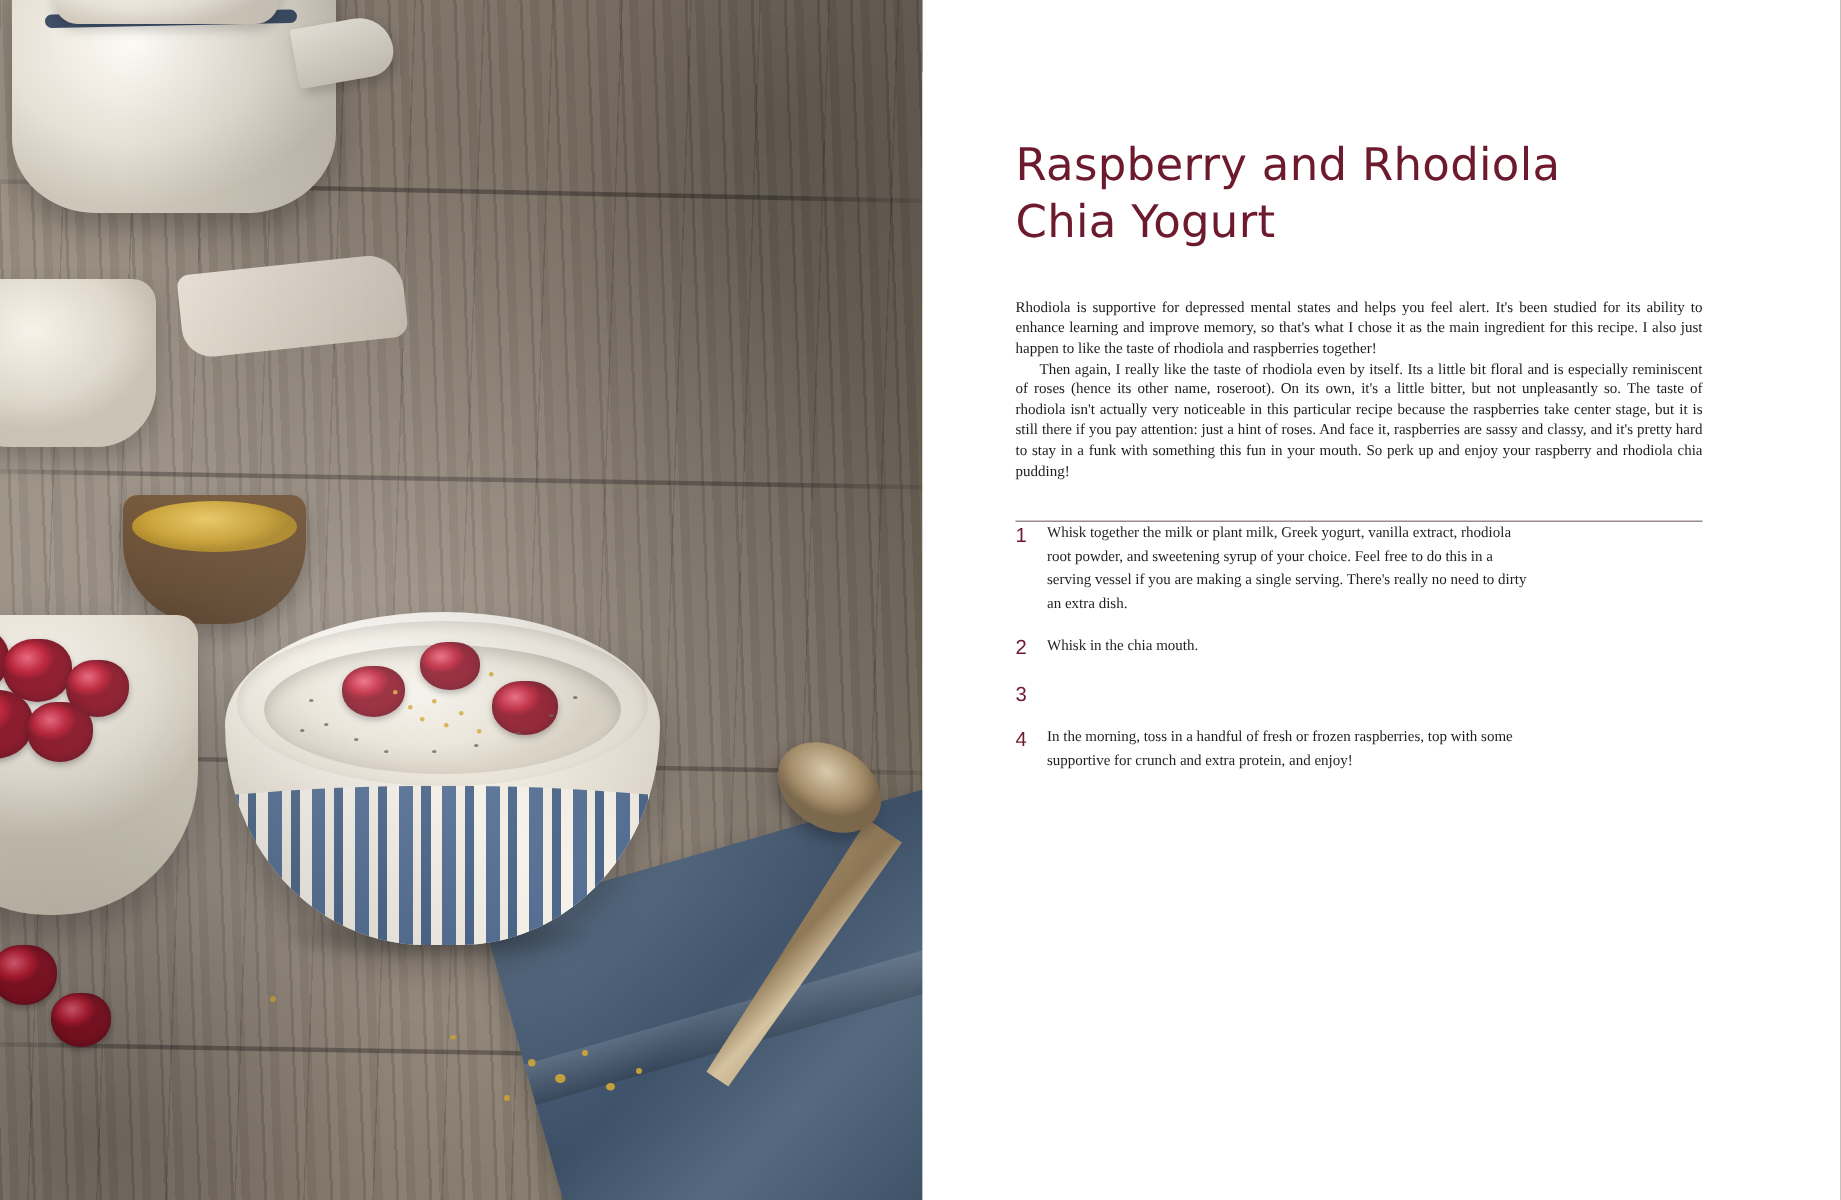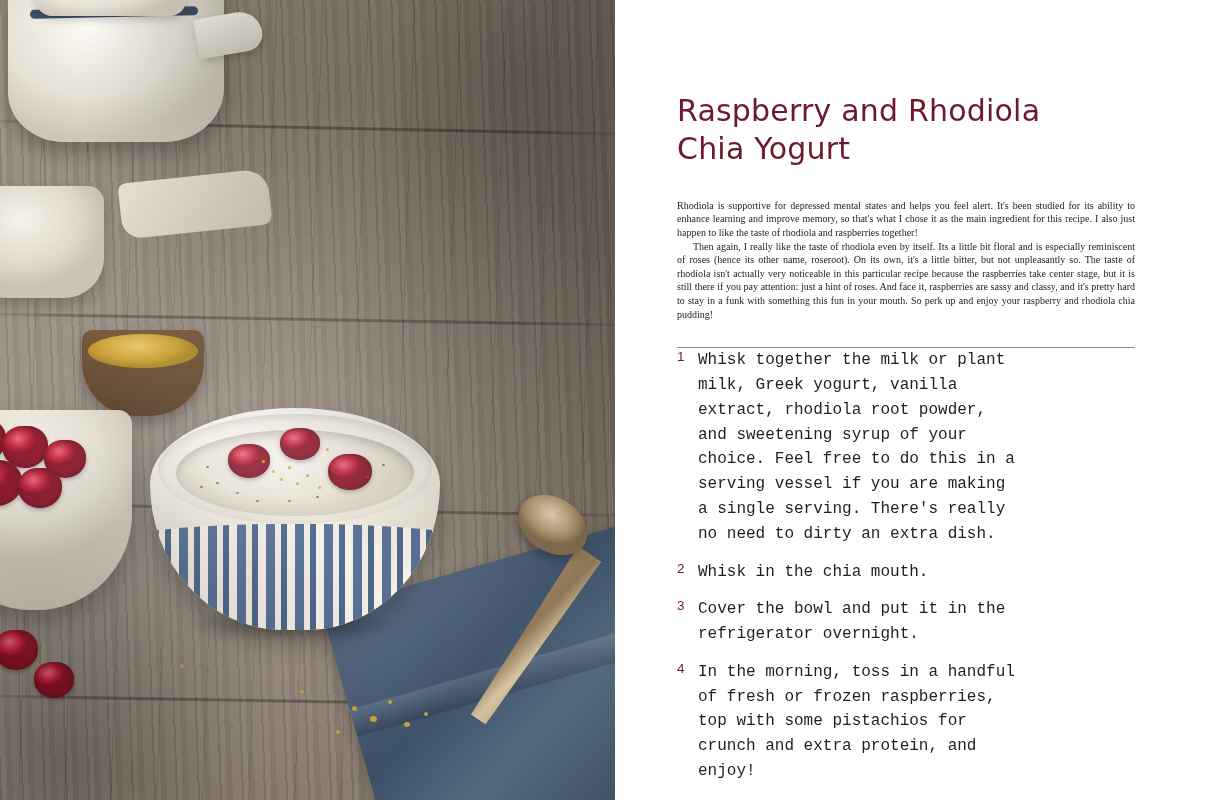--- a/index.html
+++ b/index.html
@@ -299,22 +299,22 @@
   .step { display: flex; gap: 11px; margin-bottom: 13px; }
   .step-num {
     font-family: "Liberation Sans", sans-serif;
     font-size: 13.5px;
     color: #6d1a2e;
     line-height: 1.3;
     width: 10px;
     flex: none;
   }
   .step-text {
-    font-family: Liberation Mono, monospace;
-    font-size: 16px;
+    font-family: Liberation Serif, serif;
+    font-size: 10px;
     line-height: 1.55;
     color: #1f1f1f;
   }
 
   
   .footer {
     position: absolute;
     right: 54px;
     bottom: 22px;
     display: flex;
@@ -427,25 +427,24 @@
       <li class="step">
         <span class="step-num">1</span>
         <span class="step-text">Whisk together the milk or plant milk, Greek yogurt, vanilla extract, rhodiola root powder, and sweetening syrup of your choice. Feel free to do this in a serving vessel if you are making a single serving. There's really no need to dirty an extra dish.</span>
       </li>
       <li class="step">
         <span class="step-num">2</span>
         <span class="step-text">Whisk in the chia mouth.</span>
       </li>
       <li class="step">
         <span class="step-num">3</span>
-        <span class="step-text">Cover the bowl and put it in the refrigerator overnight.</span>
       </li>
       <li class="step">
         <span class="step-num">4</span>
-        <span class="step-text">In the morning, toss in a handful of fresh or frozen raspberries, top with some pistachios for crunch and extra protein, and enjoy!</span>
+        <span class="step-text">In the morning, toss in a handful of fresh or frozen raspberries, top with some supportive for crunch and extra protein, and enjoy!</span>
       </li>
     </ol>
 
     <div class="footer">
       <span class="footer-chapter">Chapter Five</span>
       <span class="footer-sep">|</span>
       <span class="footer-title">Recipes to Improve Your Mental Focus</span>
       <span class="footer-page">241</span>
     </div>
 

